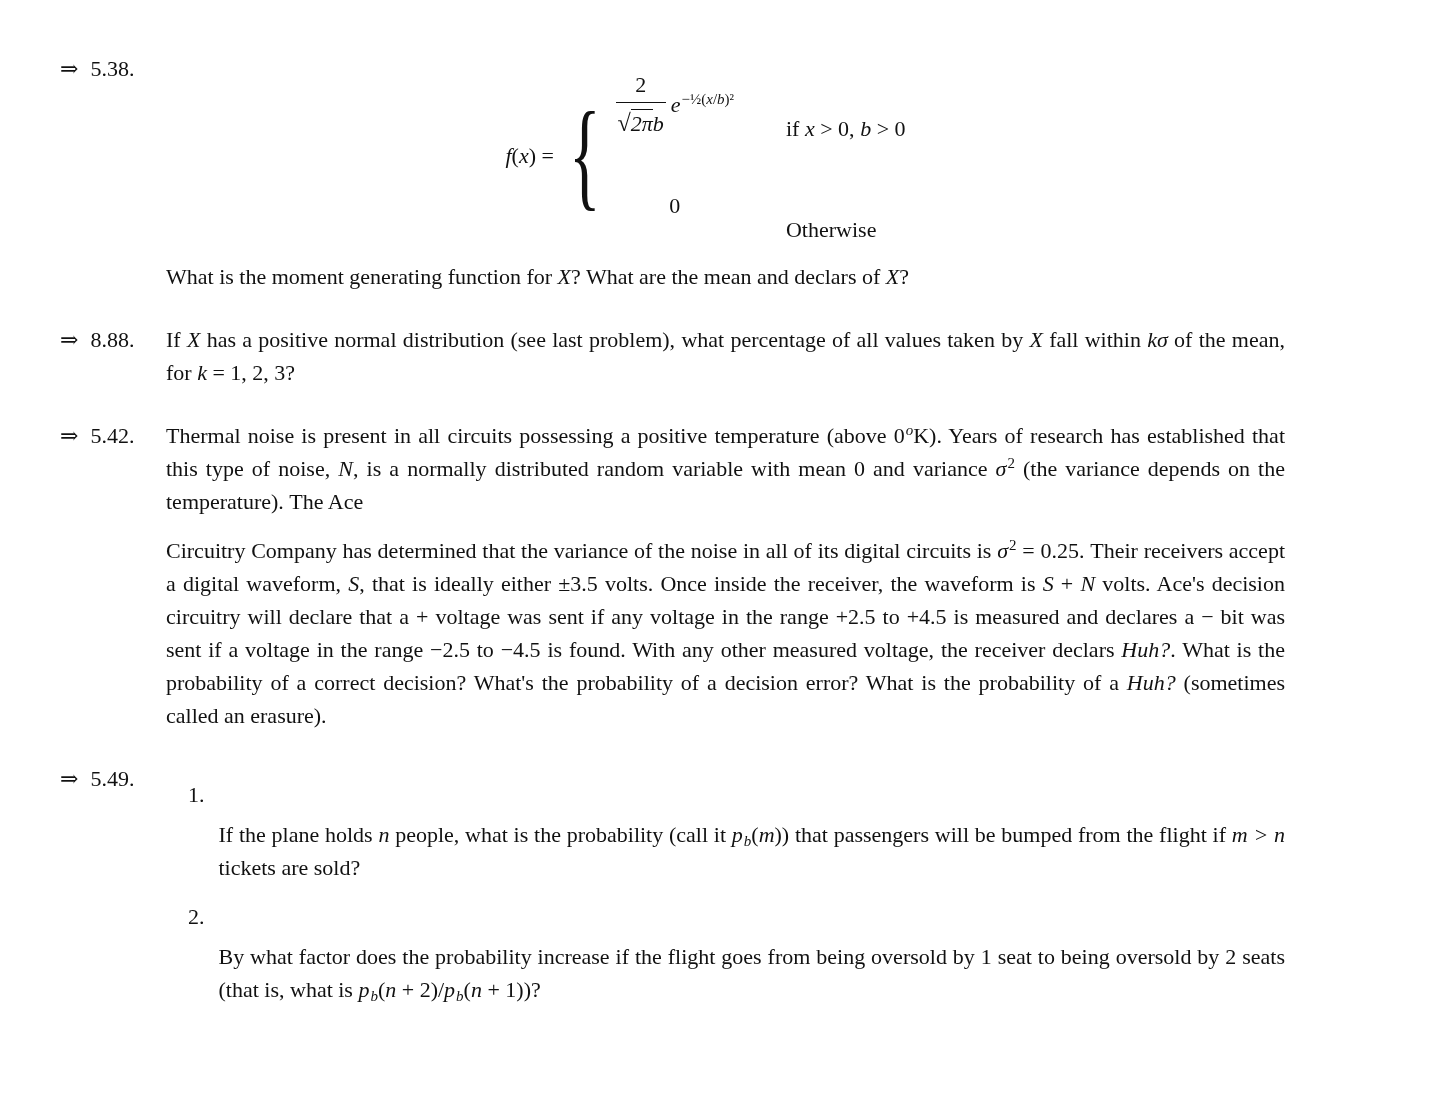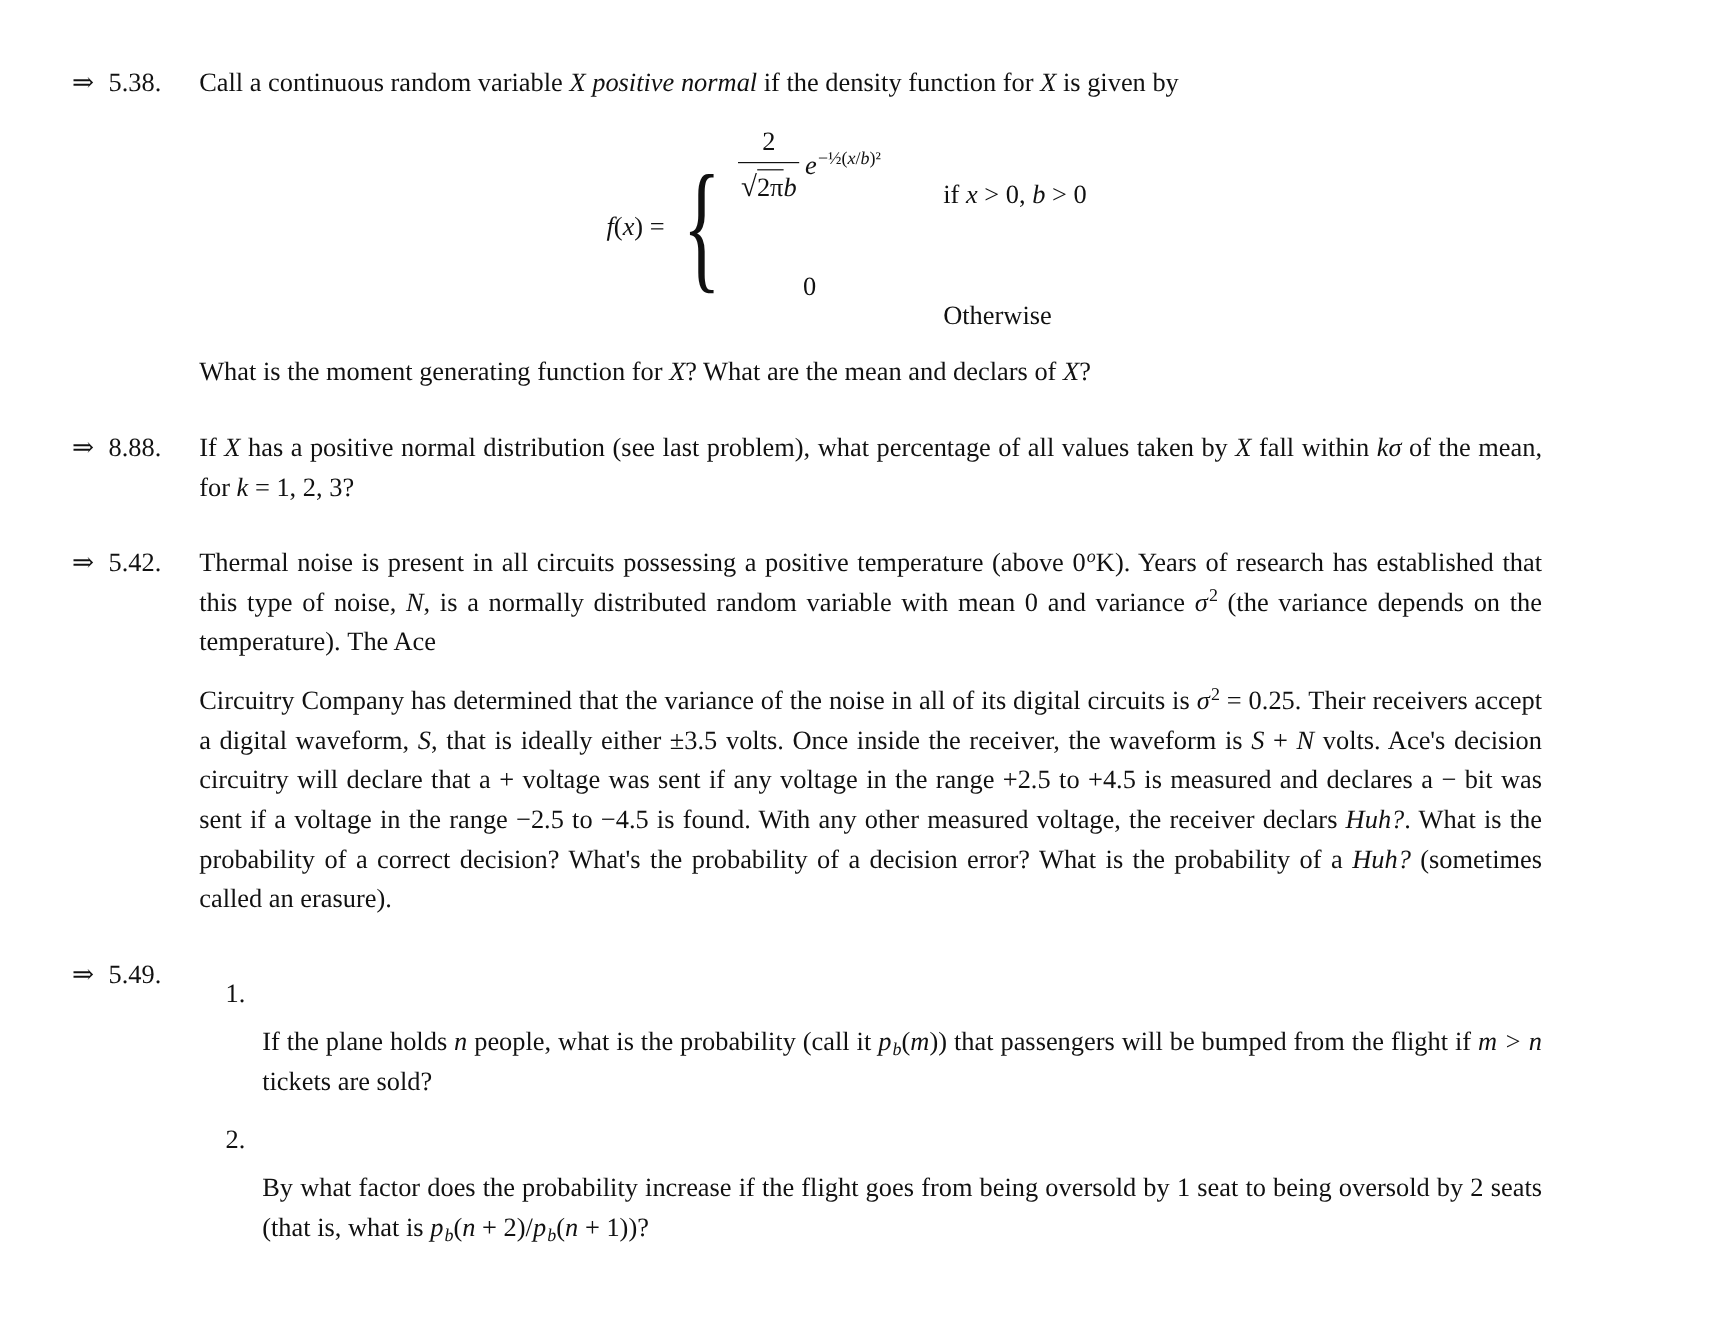--- a/index.html
+++ b/index.html
@@ -96,20 +96,21 @@
   }
   .frac .den {
     display: block;
     padding: 2px 2px 0 2px;
     white-space: nowrap;
   }
   .sqrt-sym { font-size: 110%; }
   .overline {
     border-top: 1.5px solid currentColor;
     padding-top: 1px;
+    font-style: italic;
   }
   .ebase { white-space: nowrap; margin-left: 2px; }
   .cond { white-space: nowrap; margin-top: 48px; }
   .zero { text-align: center; }
   
   .olist {
     display: flex;
     flex-direction: column;
     gap: 16px;
     margin-top: 16px;
@@ -126,21 +127,20 @@
 <body style="background: rgb(255, 255, 255); color: rgb(17, 17, 17);">
 
 <div class="page">
 
   <section class="problem">
     <div class="label">
       <span>⇒</span>
       <span>5.38.</span>
     </div>
     <div class="pbody">
-      <p class="para"><span>Call a continuous random variable </span><span class="it">X</span><span> </span><span class="it">positive normal</span><span> if the density function for </span><span class="it">X</span><span> is given by</span></p>
       <div class="formula">
         <span class="lhs"><span class="it">f</span><span>(</span><span class="it">x</span><span>) =</span></span>
         <span class="brace">{</span>
         <div class="cases">
           <div class="expr">
             <span class="frac">
               <span class="num">2</span>
               <span class="den"><span class="sqrt-sym">√</span><span class="overline">2π</span><span class="it">b</span></span>
             </span>
             <span class="ebase"><span class="it">e</span><span class="sup"><span>−½(</span><span class="it">x</span><span>/</span><span class="it">b</span><span>)²</span></span></span>

